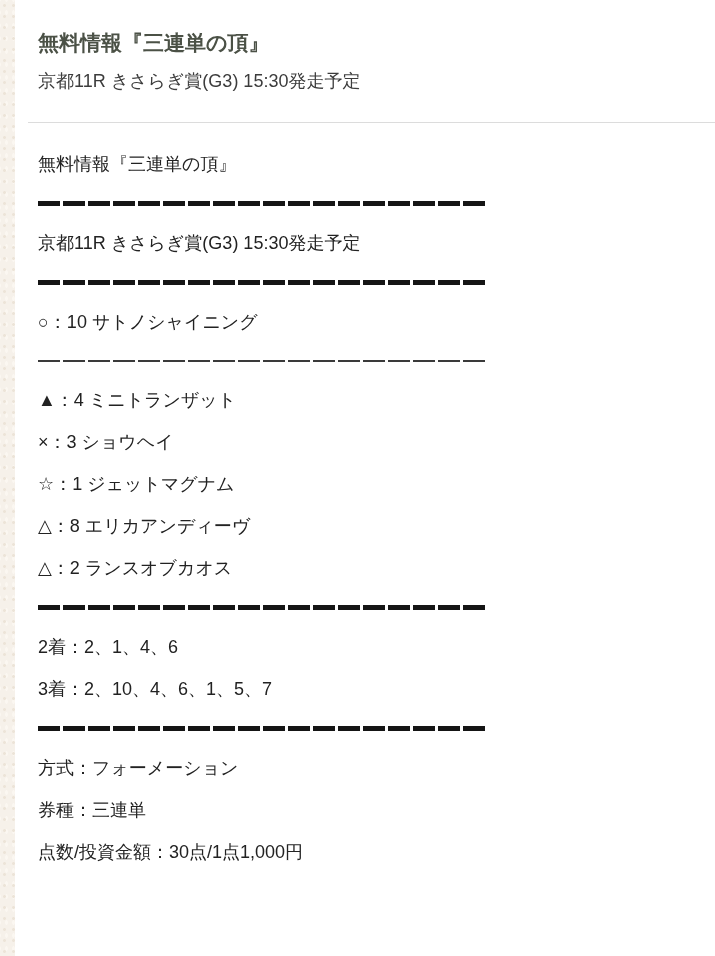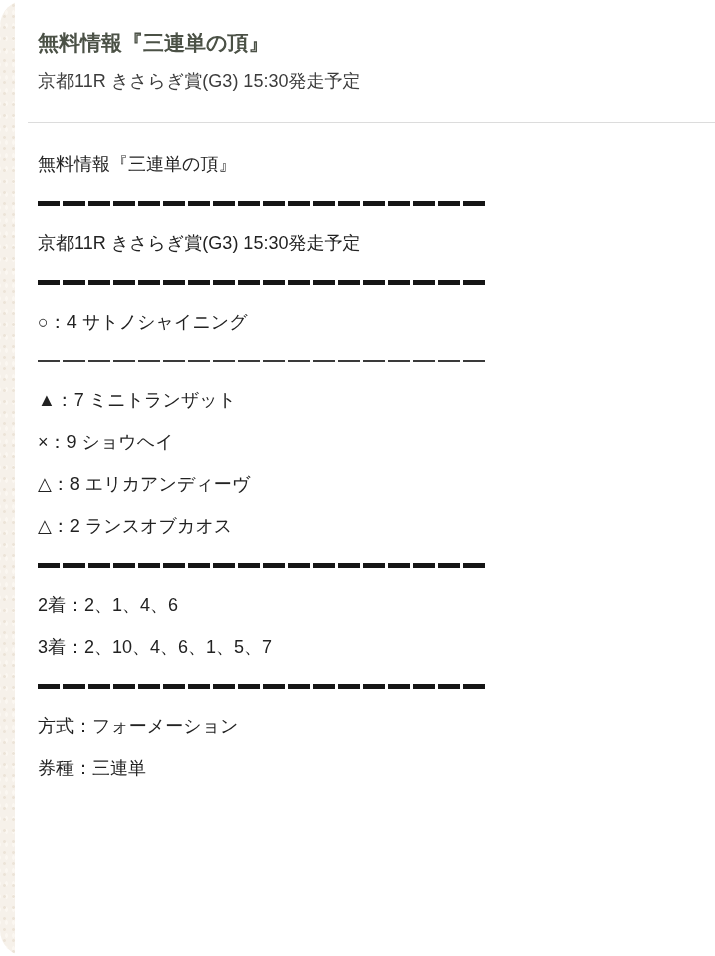--- a/index.html
+++ b/index.html
@@ -6,21 +6,20 @@
   body {
     font-family: "Liberation Sans", "DejaVu Sans", sans-serif;
     background:#ffffff;
   }
   .page {
     position:relative;
     width:715px;
     height:956px;
     background:#ffffff;
     overflow:hidden;
-    border-radius:26px;
   }
   
   .margin-strip {
     position:absolute;
     left:0; top:0; bottom:0;
     width:15px;
     background-color:#f6f1ea;
     background-image:
       radial-gradient(#ece4d8 1px, transparent 1.6px),
       radial-gradient(#fbf7f1 1px, transparent 1.6px);
@@ -73,30 +72,32 @@
     <div class="race-subtitle">京都11R きさらぎ賞(G3) 15:30発走予定</div>
   </div>
 
   <div class="body">
     <div class="line">無料情報『三連単の頂』</div>
     <div class="sep heavy"></div>
 
     <div class="line">京都11R きさらぎ賞(G3) 15:30発走予定</div>
     <div class="sep heavy"></div>
 
-    <div class="line">○：4 サトノシャイニング</div>
+    <div class="line">○：10 サトノシャイニング</div>
     <div class="sep thin"></div>
 
-    <div class="line">▲：7 ミニトランザット</div>
-    <div class="line">×：9 ショウヘイ</div>
+    <div class="line">▲：4 ミニトランザット</div>
+    <div class="line">×：3 ショウヘイ</div>
+    <div class="line">☆：1 ジェットマグナム</div>
     <div class="line">△：8 エリカアンディーヴ</div>
     <div class="line">△：2 ランスオブカオス</div>
     <div class="sep heavy"></div>
 
     <div class="line">2着：2、1、4、6</div>
     <div class="line">3着：2、10、4、6、1、5、7</div>
     <div class="sep heavy"></div>
 
     <div class="line">方式：フォーメーション</div>
     <div class="line">券種：三連単</div>
+    <div class="line">点数/投資金額：30点/1点1,000円</div>
 
   </div>
 </div>
 
 </body></html>

